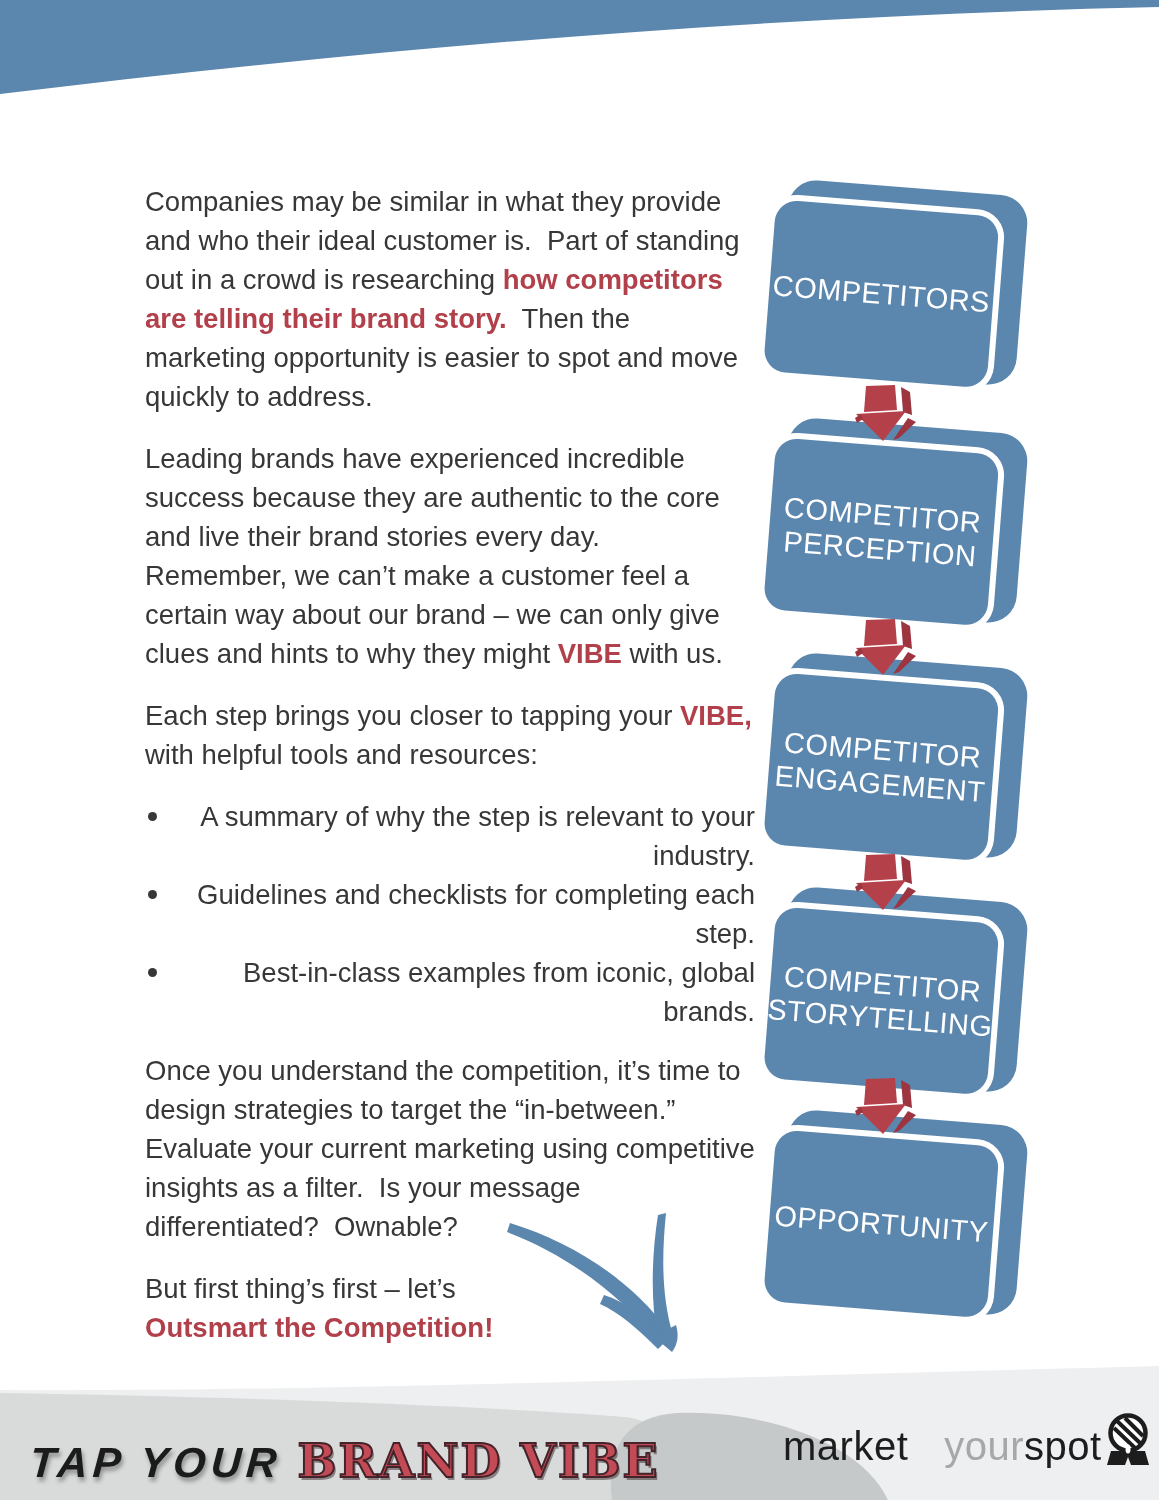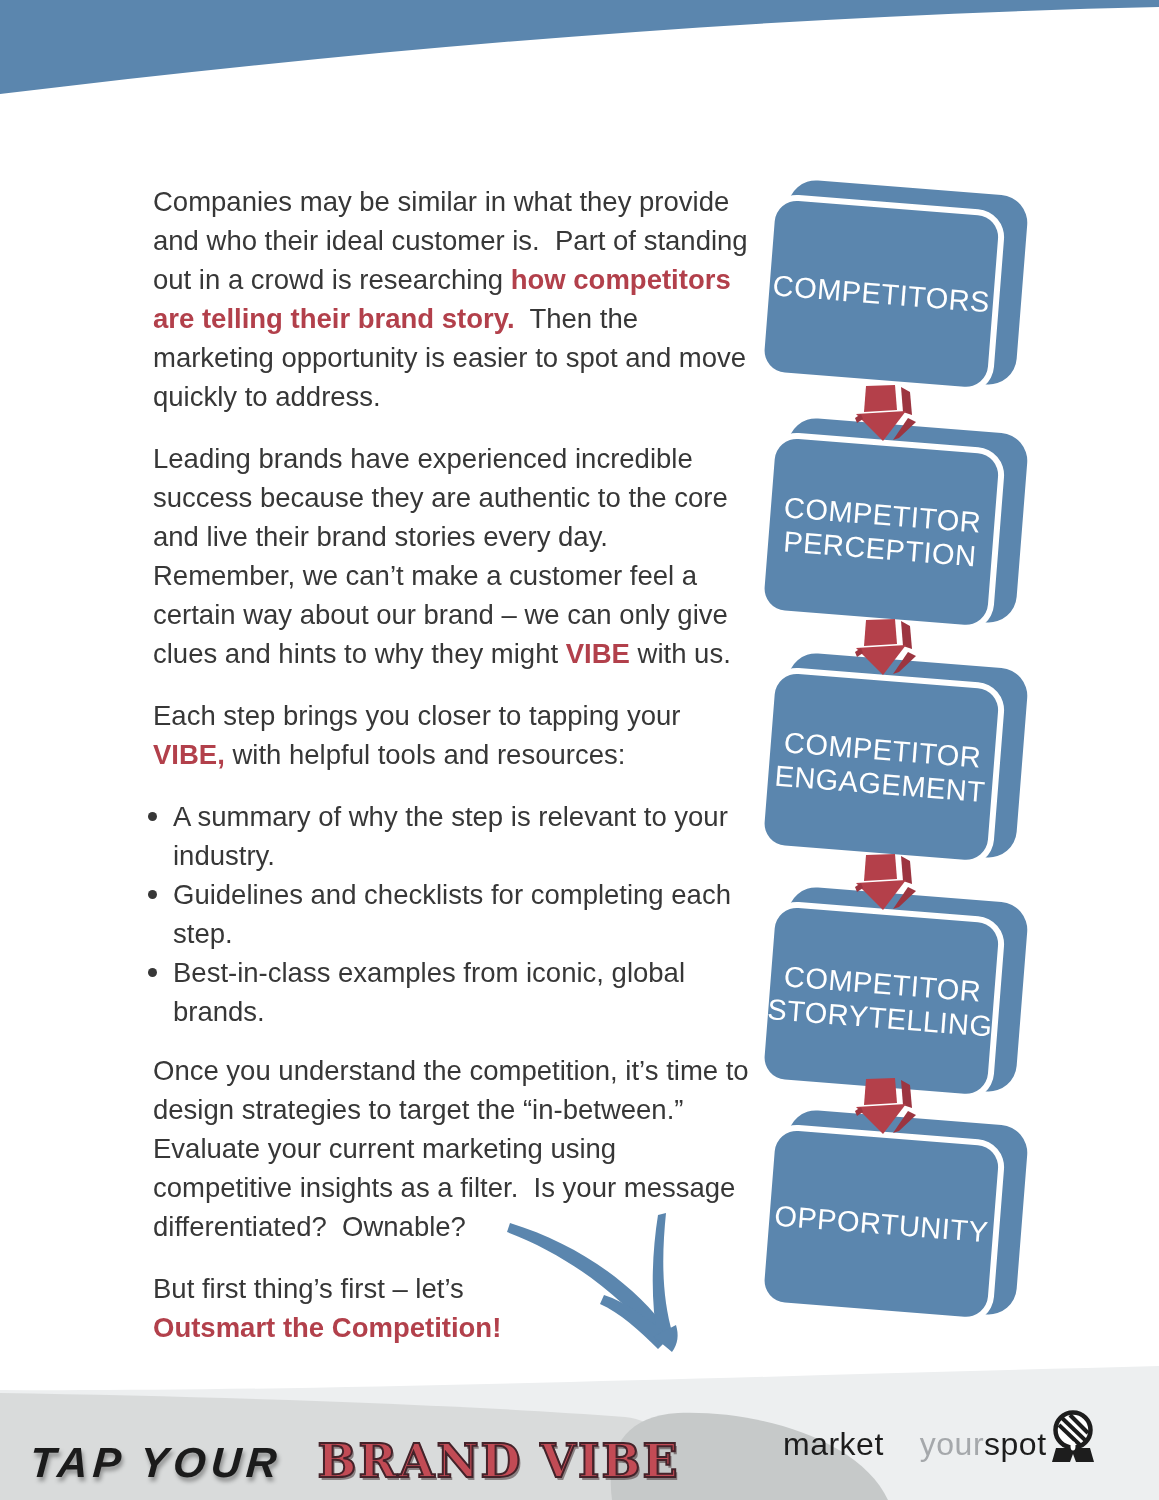--- a/index.html
+++ b/index.html
@@ -9,24 +9,24 @@
     background:#ffffff;font-family:"Liberation Sans",sans-serif;
   }
   
   .top-swoosh{position:absolute;left:0;top:0;z-index:1;}
 
   
   .article{
     position:absolute;left:137px;top:182px;width:618px;z-index:2;
     color:#373737;font-size:27.5px;line-height:39px;white-space:pre-wrap;
   }
-  .para{margin:0 0 23px 16px;}
+  .para{margin:0 0 23px 8px;}
   .red-bold{color:#b2404b;font-weight:bold;}
   ul.bullets{list-style:none;margin:18px 0 20px 0;padding:0;}
-  ul.bullets li{position:relative;padding-left:36px;}
+  ul.bullets li{position:relative;padding-left:36px;text-align:right;}
   ul.bullets li::before{
     content:"";position:absolute;left:11px;top:15px;width:9px;height:9px;
     border-radius:50%;background:#373737;
   }
   .cta .cta-line2{display:block;}
 
   
   .step{position:absolute;left:770px;width:252px;height:198px;transform:rotate(4.5deg);z-index:2;}
   .step-back{position:absolute;left:12px;top:0;right:0;bottom:8px;background:#5b86ae;border-radius:28px;}
   .step-front{
@@ -40,26 +40,26 @@
   .blue-arrow{position:absolute;left:480px;top:1185px;z-index:2;}
 
   
   .footer-bg{position:absolute;left:0;top:1360px;z-index:1;}
   .tagline{position:absolute;left:30px;top:1434px;z-index:2;display:flex;align-items:baseline;}
   .tagline-script{
     font-size:42px;font-weight:bold;font-style:italic;letter-spacing:5px;color:#1b1b1b;
     transform:skewX(-4deg);text-shadow:2px 4px 4px rgba(0,0,0,0.35);
   }
   .tagline-brand{
-    margin-left:36px;font-family:"DejaVu Serif",serif;font-weight:bold;font-size:46px;
+    margin-left:16px;font-family:"DejaVu Serif",serif;font-weight:bold;font-size:46px;
     letter-spacing:2px;color:#c24b55;-webkit-text-stroke:2px #44232a;
     text-shadow:2px 3px 0 rgba(40,20,22,0.45);
   }
   .logo{position:absolute;left:783px;top:1424px;z-index:2;display:flex;align-items:center;}
-  .logo-text{font-size:32px;letter-spacing:0.5px;color:#1d1d1d;}
+  .logo-text{font-size:40px;letter-spacing:0.5px;color:#1d1d1d;}
   .logo-your{color:#a5a8ab;margin-left:36px;}
   .logo-icon{margin-left:3px;margin-top:-16px;}
 </style>
 </head>
 <body>
 
 <svg class="top-swoosh" width="1159" height="100" viewBox="0 0 1159 100">
   <path d="M0,0 L1159,0 L1159,7 C760,16 380,48 0,94 Z" fill="#5b86ae"></path>
 </svg>
 

